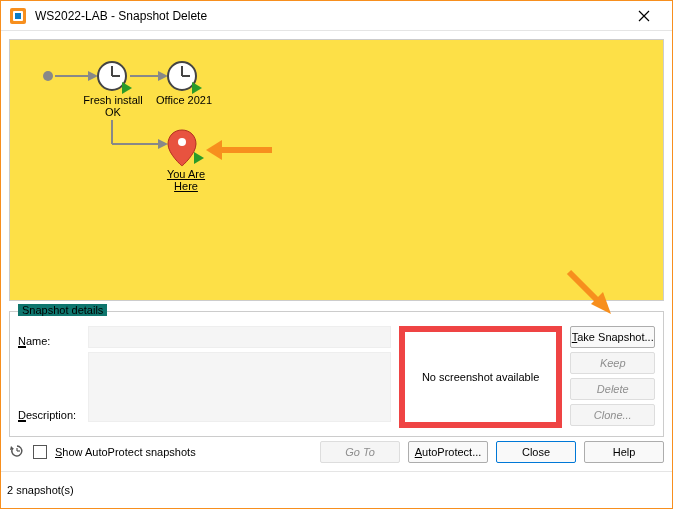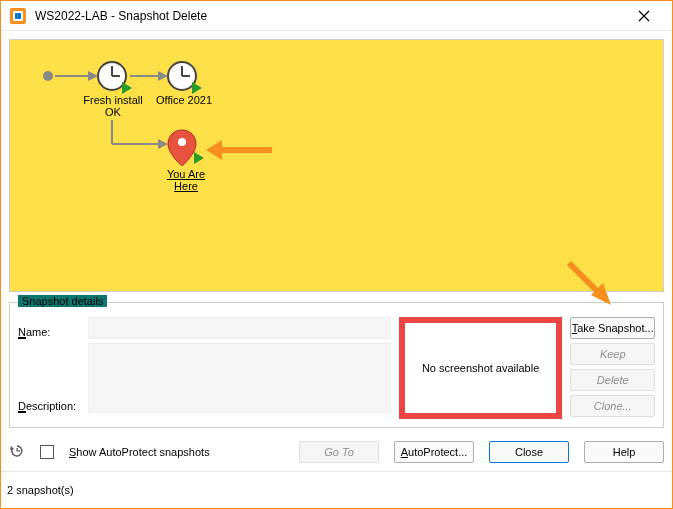--- a/index.html
+++ b/index.html
@@ -17,21 +17,21 @@
 .details-left { display: flex; flex-direction: column; gap: 4px; width: 388px; }
 .detail-row { display: flex; align-items: flex-end; gap: 6px; }
 .detail-label { width: 64px; font-size: 11px; padding-top: 3px; }
 .detail-label span { border-bottom: 1px solid #000; display: inline-block; }
 .name-input { flex: 1; height: 22px; border: 1px solid #eee; background: #f5f5f5; padding: 0 4px; font-size: 11px; }
 .desc-input { flex: 1; height: 70px; border: 1px solid #eee; background: #f5f5f5; padding: 4px; font-size: 11px; resize: none; }
 .thumb-box { width: 170px; border: 6px solid #ef4444; display: flex; align-items: center; justify-content: center; font-size: 11px; color: #000; }
 .btn-col { display: flex; flex-direction: column; gap: 4px; width: 88px; }
 .btn { height: 22px; border: 1px solid #adadad; background: #f9f9f9; font-size: 11px; cursor: pointer; border-radius: 2px; display:flex; align-items:center; justify-content:center; }
 .btn:disabled, .btn.disabled { color: #8e8e8e; background: #f5f5f5; border-color: #ddd; cursor: default; font-style: italic; }
-.bottom-row { margin-top: 13px; display: flex; align-items: center; gap: 15px; }
+.bottom-row { margin-top: 4px; display: flex; align-items: center; gap: 8px; }
 .bottom-row .spacer { flex: 1; }
 .bottom-row .btn { width: 80px; }
 .bottom-row .close-btn { border-color: #0078d7; color: #000; }
 .chk { width: 14px; height: 14px; border: 1px solid #555; display: inline-block; vertical-align: middle; }
 .status { height: 20px; border-top: 1px solid #e5e5e5; padding: 18px 6px; font-size: 11px; display: flex; align-items: center; }
 .u { text-decoration: underline; }
 </style>
 </head>
 <body>
 

